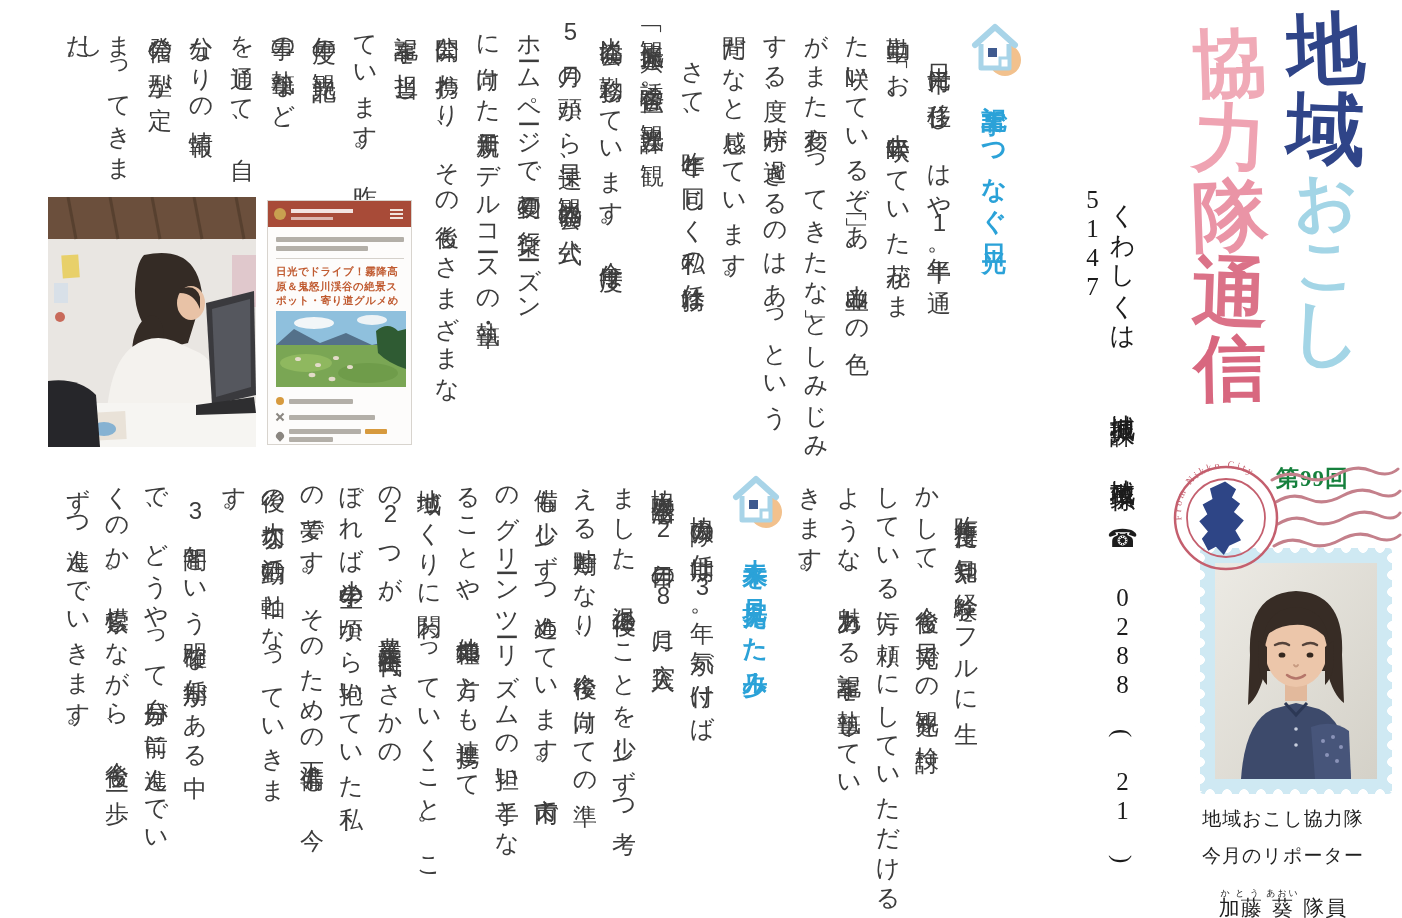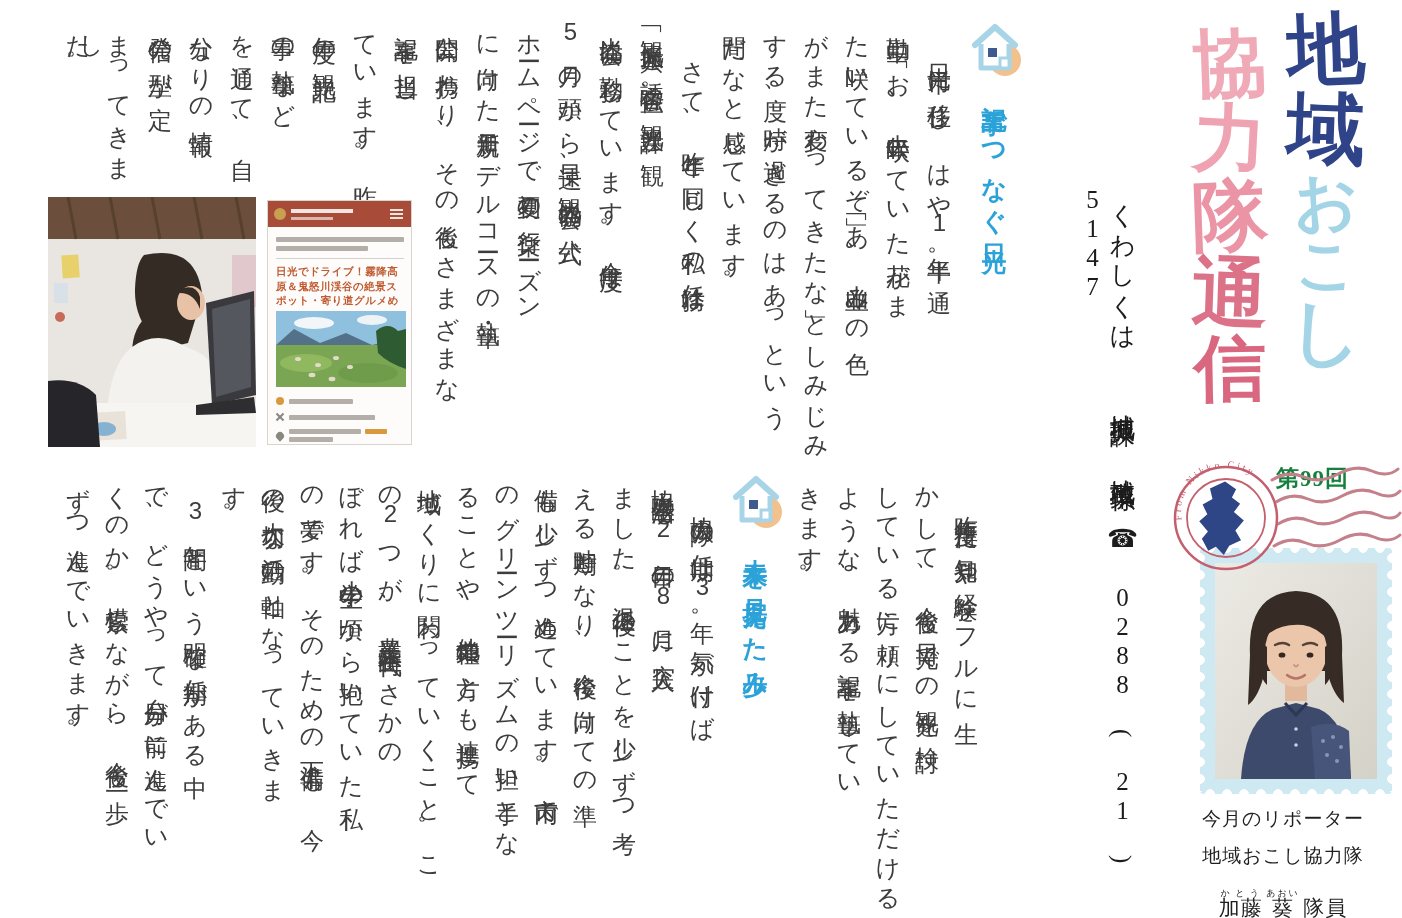--- a/index.html
+++ b/index.html
@@ -175,22 +175,22 @@
         <path d="M88 82 q8 -4 14 0" stroke="#53423a" stroke-width="2.5" fill="none" stroke-linecap="round"></path>
         <ellipse cx="67" cy="92" rx="3.4" ry="2.6" fill="#33271f"></ellipse>
         <ellipse cx="95" cy="92" rx="3.4" ry="2.6" fill="#33271f"></ellipse>
         <path d="M79 102 q2 3 4 0" stroke="#c79a80" stroke-width="2" fill="none" stroke-linecap="round"></path>
         <path d="M72 112 q9 7 18 0" stroke="#b5766a" stroke-width="2.5" fill="none" stroke-linecap="round"></path>
       </svg>
     </div>
   </div>
 
   <div class="caption">
+    <div class="cap-line">地域おこし協力隊</div>
     <div class="cap-line">今月のリポーター</div>
-    <div class="cap-line">地域おこし協力隊</div>
     <div class="name-line">
       <ruby><span>加藤</span><rt>かとう</rt></ruby>
       <ruby><span>葵</span><rt>あおい</rt></ruby>
       <span>隊員</span>
     </div>
   </div>
 
   <div class="contact">
     <span class="part gap">くわしくは</span>
     <span class="part gap">地域振興課</span>

